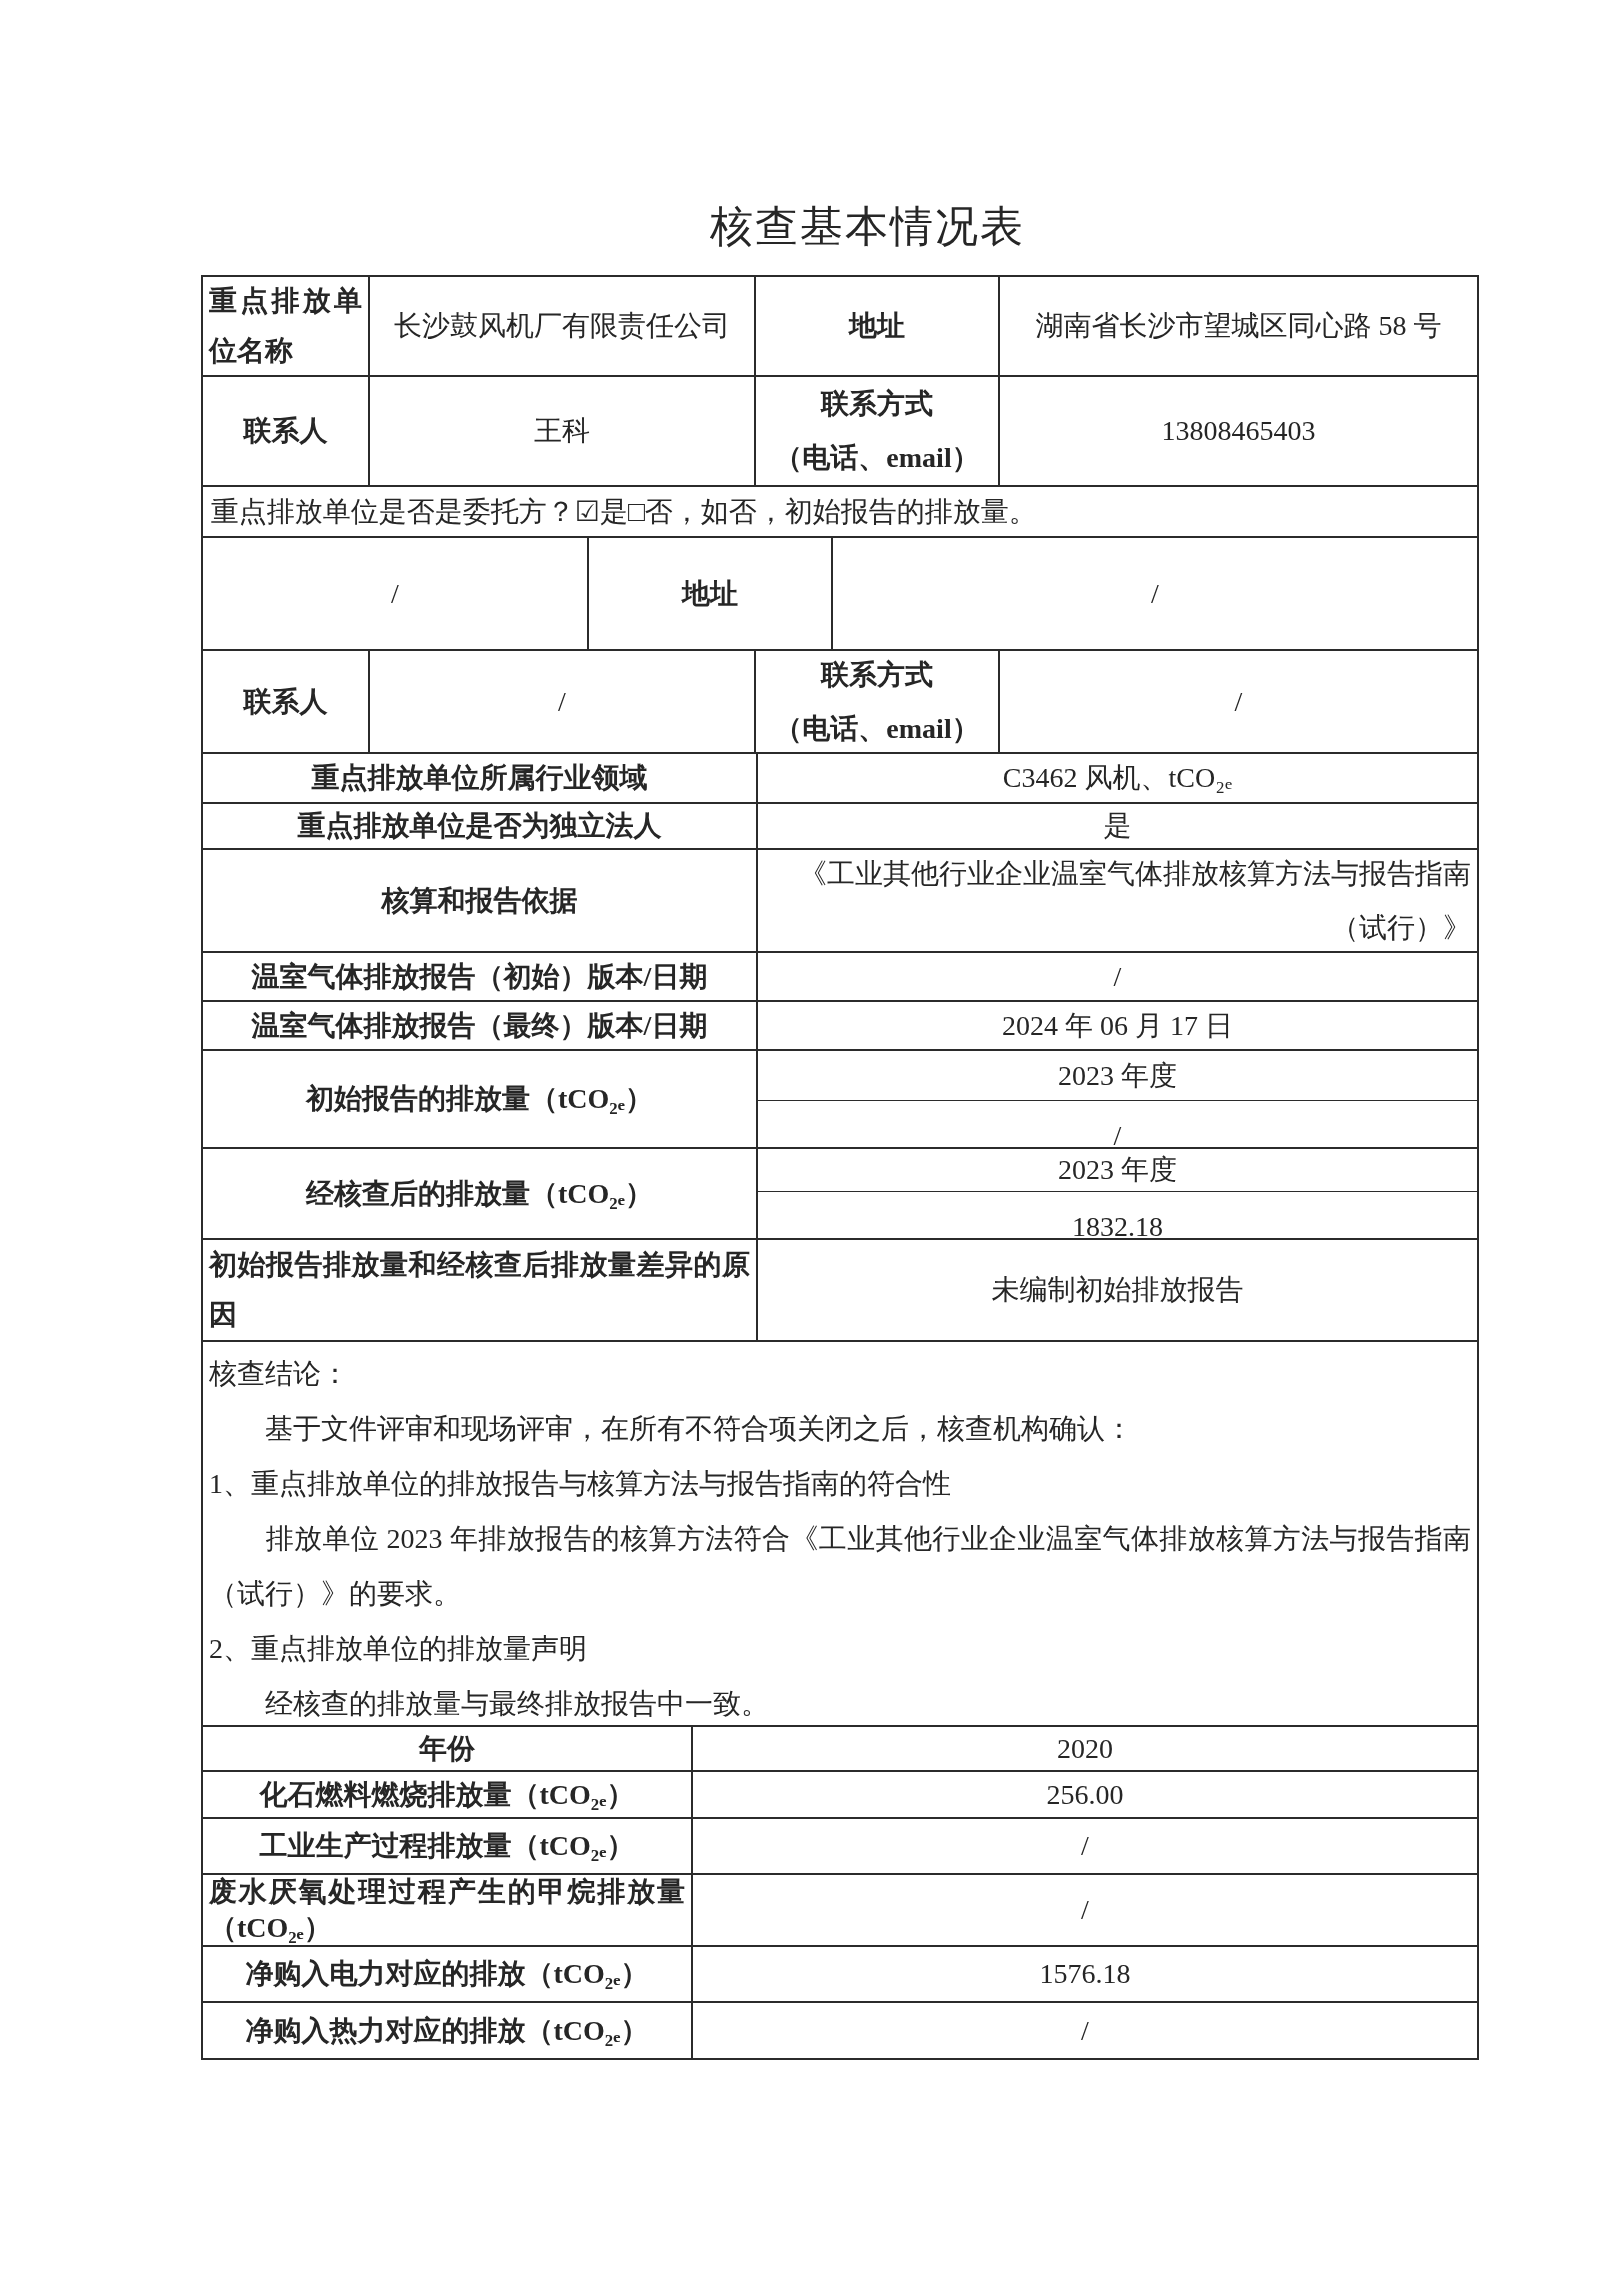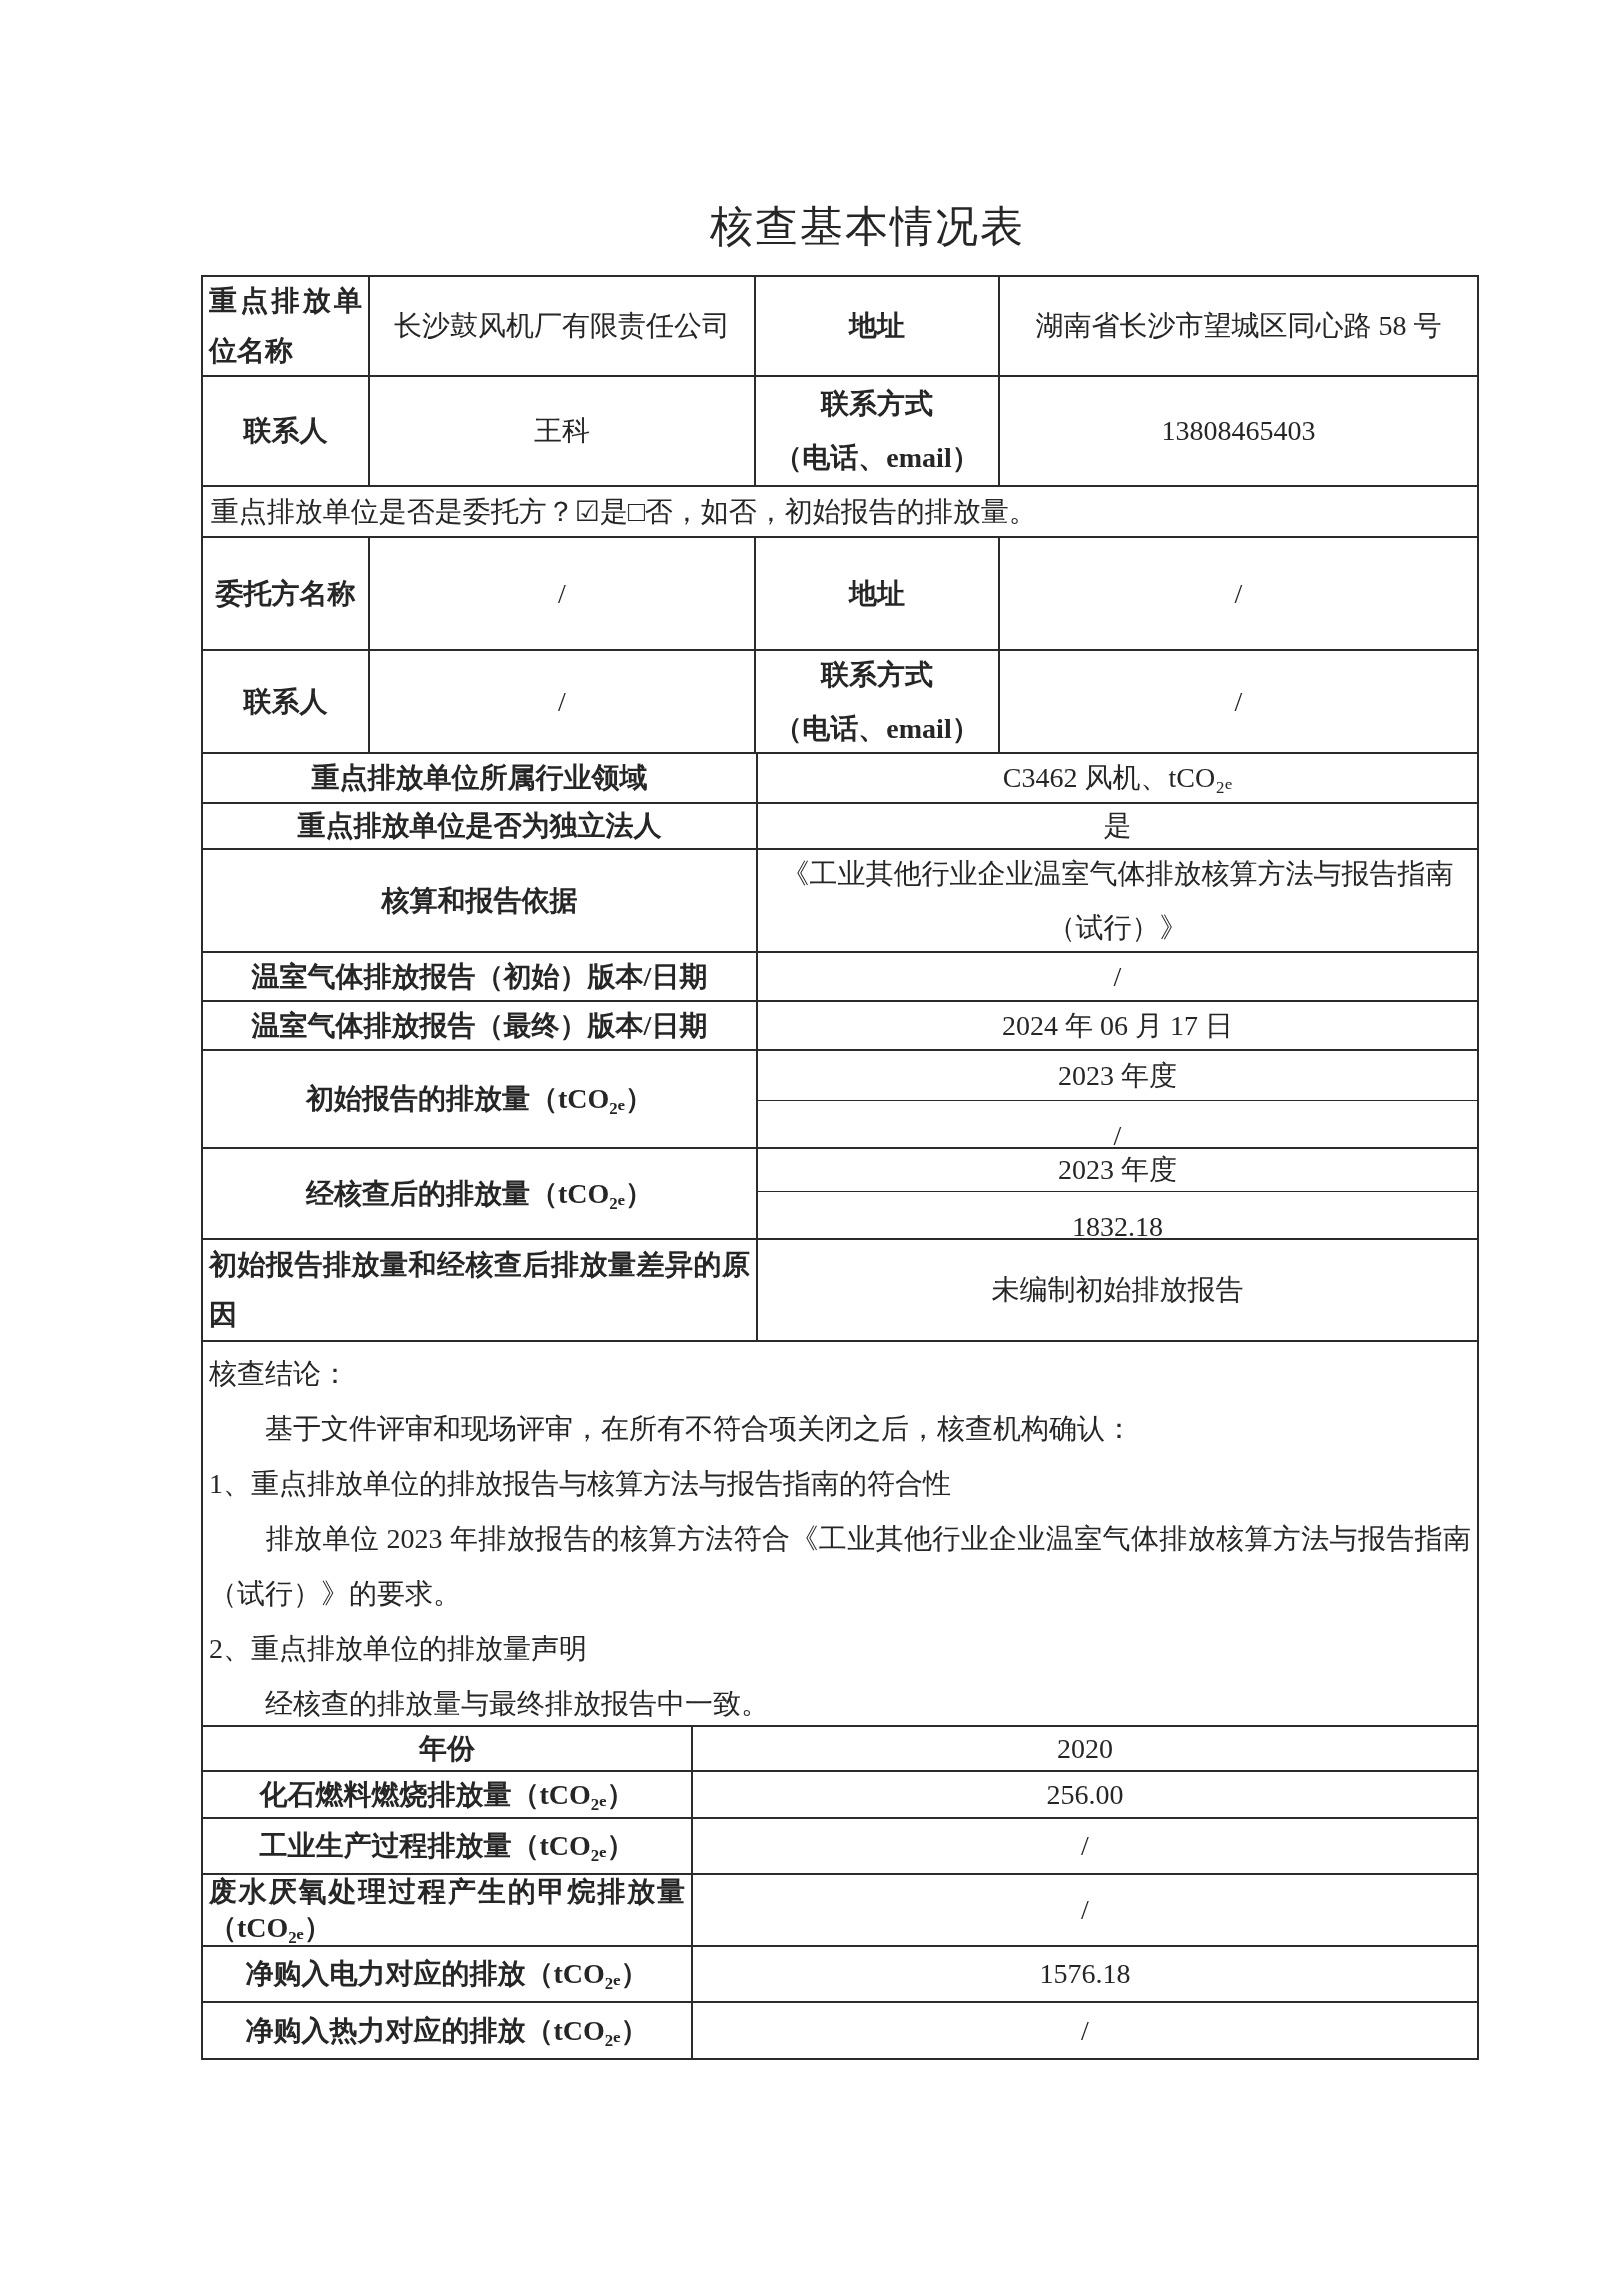--- a/index.html
+++ b/index.html
@@ -55,21 +55,21 @@
     text-align:center;
     padding:2px 5.9px;
     overflow:hidden;
   }
   .b{font-weight:bold;}
   .wA{width:167px;flex:none;}
   .wB{width:386px;flex:none;}
   .wC{width:244px;flex:none;}
   .wAB{width:555px;flex:none;}
   .wE{width:490px;flex:none;}
-  .grow{flex:1 1 auto;}
+  .grow{flex:1 1 auto;text-align:right;}
   .ml{line-height:50px;}
   .ml2{line-height:54px;}
   .ml3{line-height:36px;}
   .fullcell{
     flex:1 1 auto;
     border-right:2px solid var(--bc);
     box-sizing:border-box;
     display:flex;
     flex-direction:column;
     justify-content:center;
@@ -136,21 +136,20 @@
         <div>（电话、email）</div>
       </div>
       <div class="c grow">13808465403</div>
     </div>
 
     <div class="row" style="height:51px">
       <div class="fullcell chkfont">重点排放单位是否是委托方？☑是□否，如否，初始报告的排放量。</div>
     </div>
 
     <div class="row" style="height:113px">
-      <div class="c wA b">委托方名称</div>
       <div class="c wB">/</div>
       <div class="c wC b">地址</div>
       <div class="c grow">/</div>
     </div>
 
     <div class="row" style="height:103px">
       <div class="c wA b">联系人</div>
       <div class="c wB">/</div>
       <div class="c wC b ml2">
         <div>联系方式</div>

